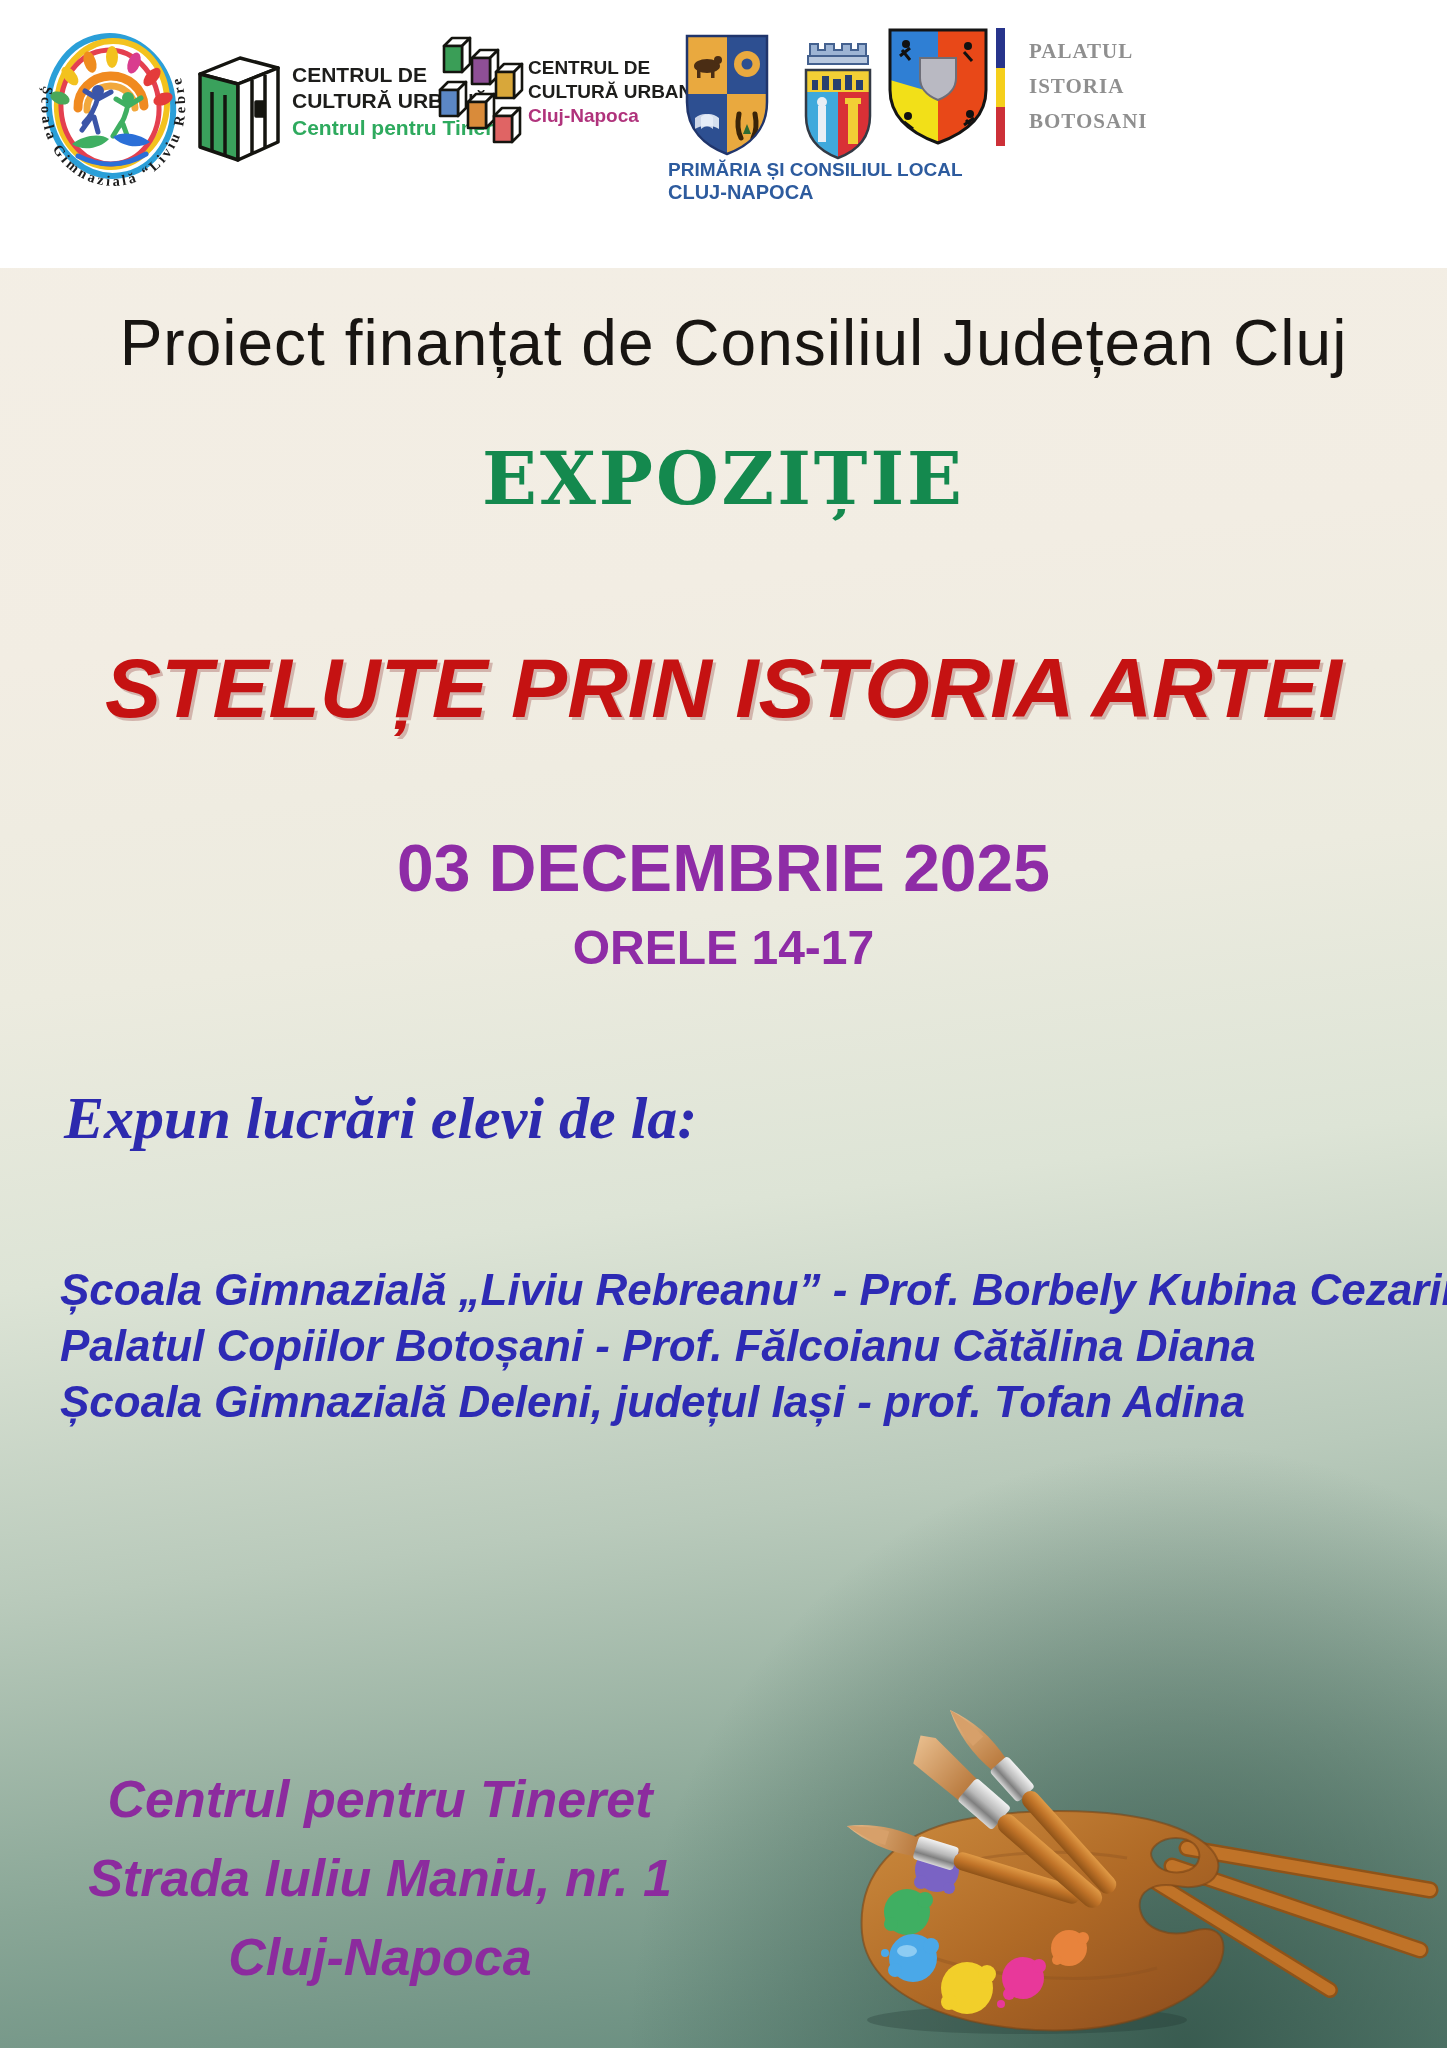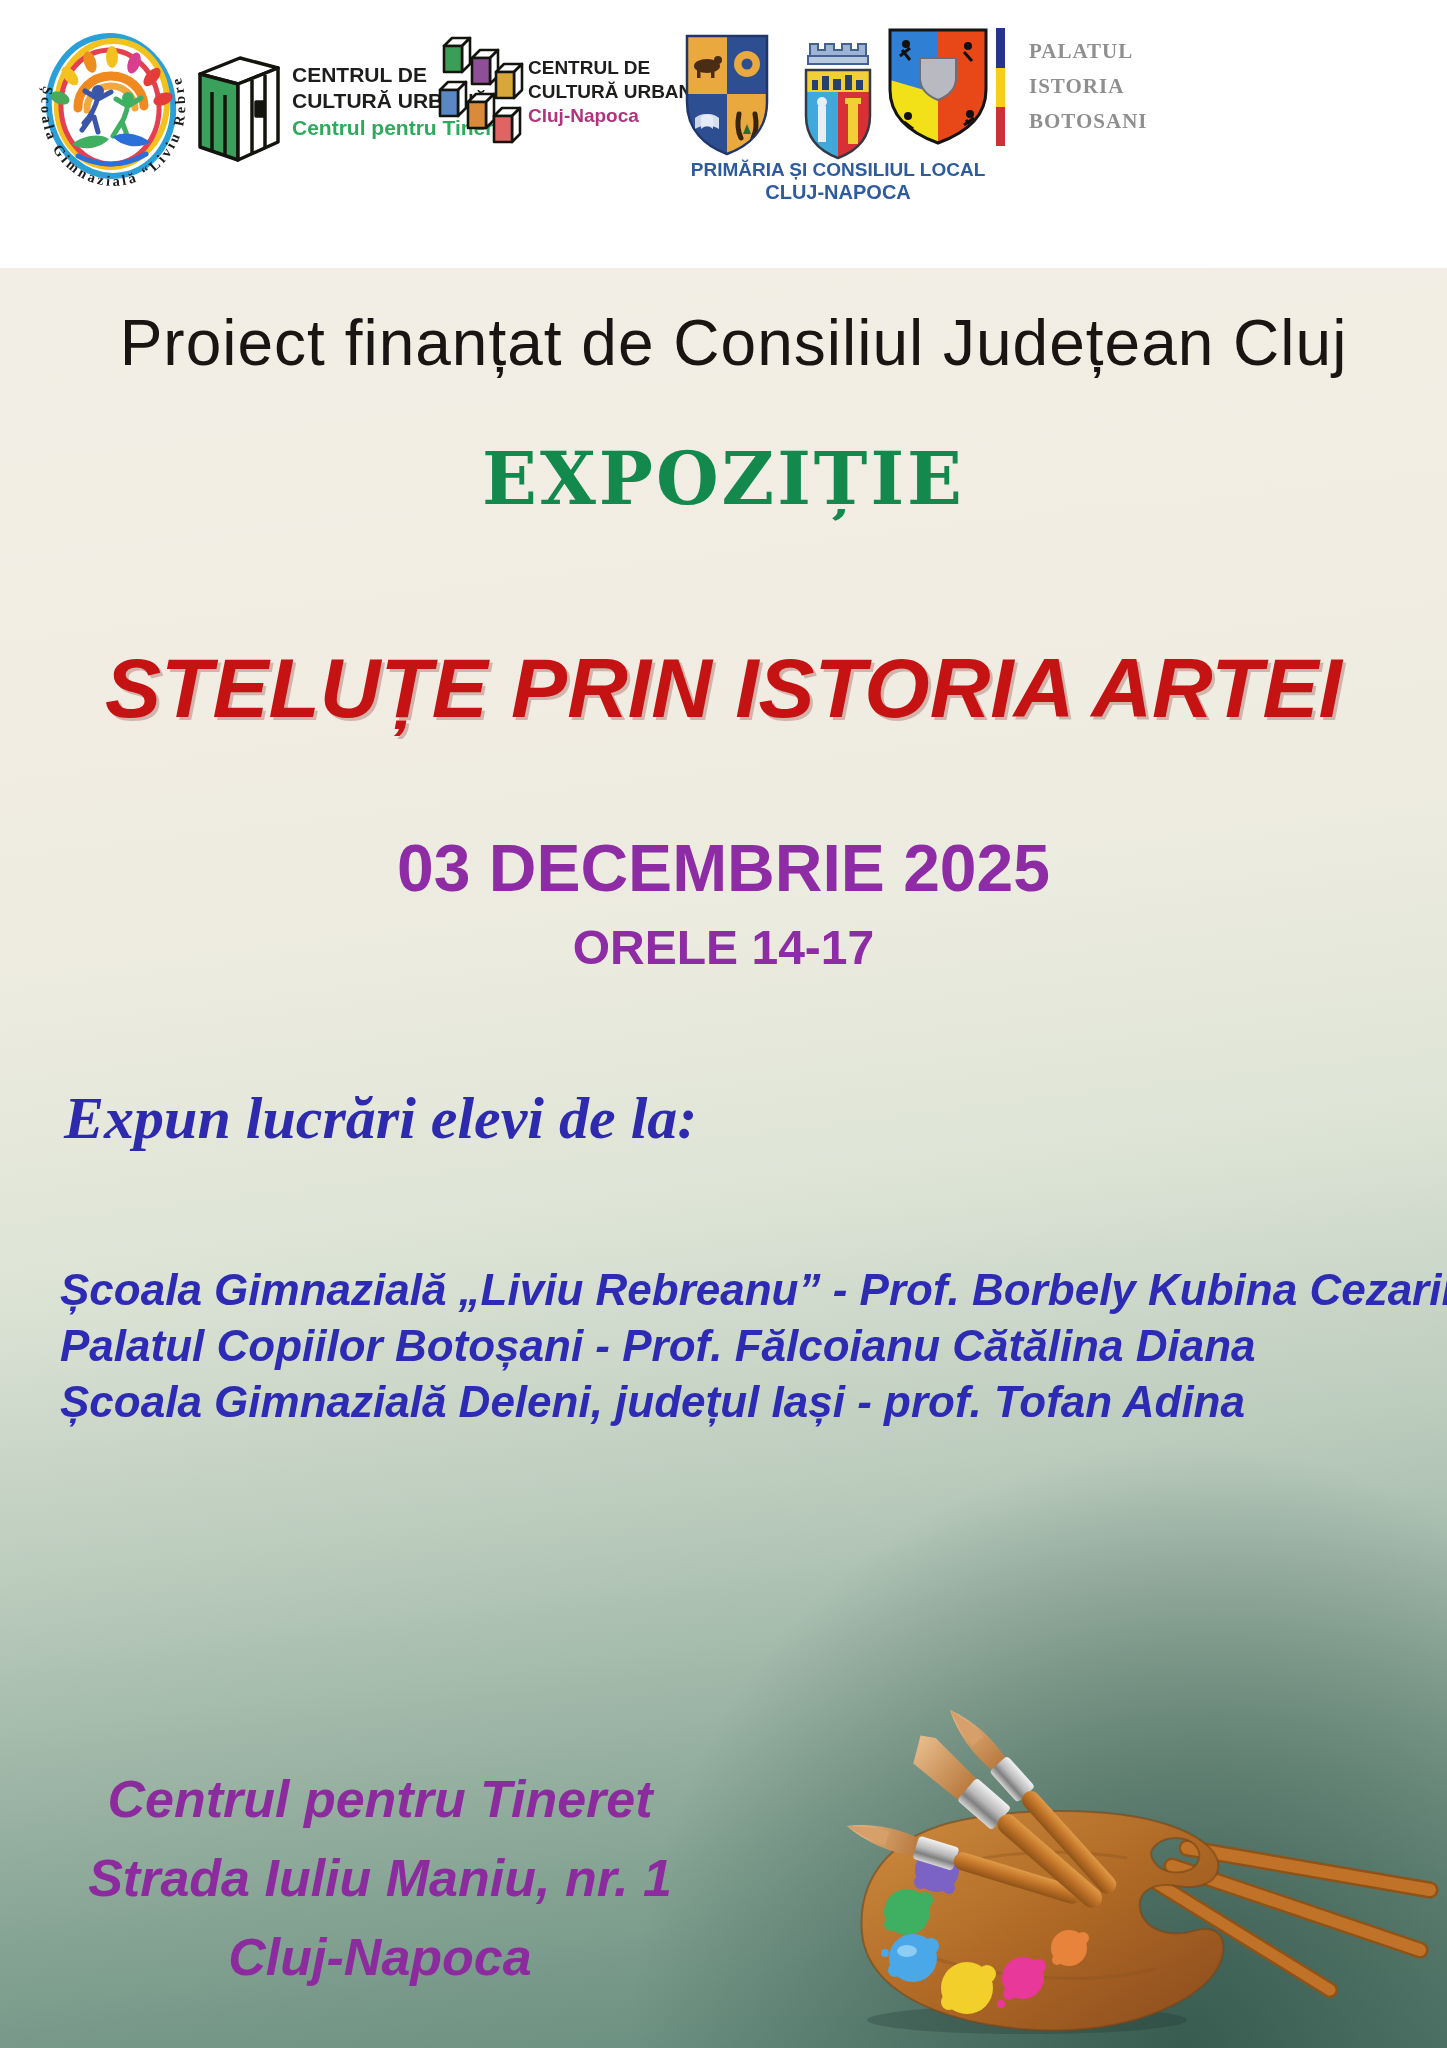--- a/index.html
+++ b/index.html
@@ -13,21 +13,21 @@
   
   .band{position:absolute;left:0;top:0;width:100%;height:268px;background:#ffffff;}
   .logo{position:absolute;}
   .logo-text{position:absolute;line-height:1.25;}
   .ccu1-text{left:292px;top:62px;font-size:21px;font-weight:bold;color:#1d1d1b;}
   .ccu1-text .l3{color:#2eaa5e;}
   .ccu2-text{left:528px;top:56px;font-size:19px;font-weight:bold;color:#1d1d1b;}
   .ccu2-text .l3{color:#b0337c;}
   .pal-text{left:1006px;top:34px;font-family:"Liberation Serif",serif;font-size:21px;
             color:#8f8f8f;letter-spacing:1px;line-height:35px;font-weight:bold;margin-left:23px;}
-  .municipality{position:absolute;left:668px;top:158px;width:340px;text-align:center;
+  .municipality{position:absolute;left:668px;top:158px;width:340px;
             color:#2d5b9e;font-weight:bold;font-size:19px;line-height:23px;}
   .municipality .m2{font-size:20px;}
   
   .line{position:absolute;left:0;width:100%;text-align:center;white-space:nowrap;}
   .funding{top:306px;font-size:64px;color:#181512;letter-spacing:1px;margin-left:10px;}
   .title-green{top:436px;font-family:"DejaVu Serif","Liberation Serif",serif;font-weight:bold;
     font-size:72px;letter-spacing:3px;color:#14894e;}
   .title-red{top:640px;font-size:84px;font-weight:bold;font-style:italic;color:#c51212;
     text-shadow:3px 3px 0 rgba(120,10,10,0.25);}
   .date-line{top:830px;font-size:66px;font-weight:bold;color:#8e2ca6;}

